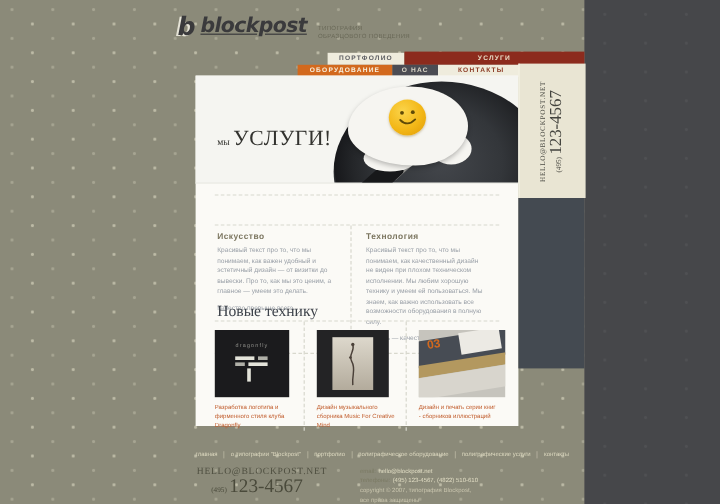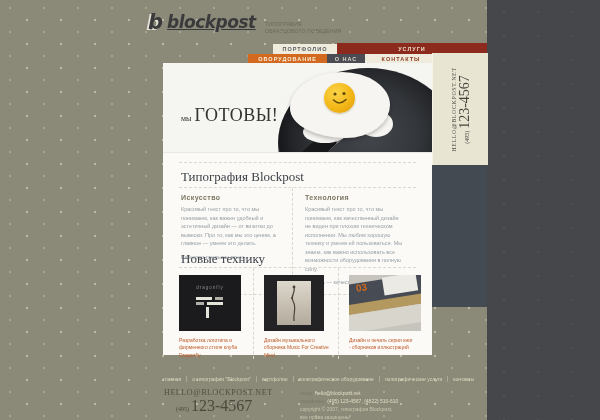--- a/index.html
+++ b/index.html
@@ -148,27 +148,26 @@
       <div class="egg-white"></div>
       <div class="yolk">
         <svg width="31" height="30" viewBox="0 0 31 30">
           <circle cx="11" cy="11" r="1.6" fill="#5f4a07"></circle>
           <circle cx="20" cy="10.5" r="1.6" fill="#5f4a07"></circle>
           <path d="M9.5 17 Q15.5 23 22 16.5" stroke="#5f4a07" stroke-width="1.5" fill="none" stroke-linecap="round"></path>
         </svg>
       </div>
       <div class="ready">
         <span class="ready-small">мы</span>
-        <span class="ready-big">ГОТОВЫ!</span>
+        <span class="ready-big">УСЛУГИ!</span>
       </div>
     </div>
 
     <div class="content-sep"></div>
 
-    <div class="h1 h1-main">Типография Blockpost</div>
 
     <div class="columns">
       <div class="col">
         <div class="col-h">Искусство</div>
         <div class="col-t">Красивый текст про то, что мы понимаем, как важен удобный и эстетичный дизайн — от визитки до вывески. Про то, как мы это ценим, а главное — умеем это делать.</div>
         <div class="col-f">Качество превыше всего.</div>
       </div>
       <div class="col">
         <div class="col-h">Технология</div>
         <div class="col-t">Красивый текст про то, что мы понимаем, как качественный дизайн не виден при плохом техническом исполнении. Мы любим хорошую технику и умеем ей пользоваться. Мы знаем, как важно использовать все возможности оборудования в полную силу.</div>

